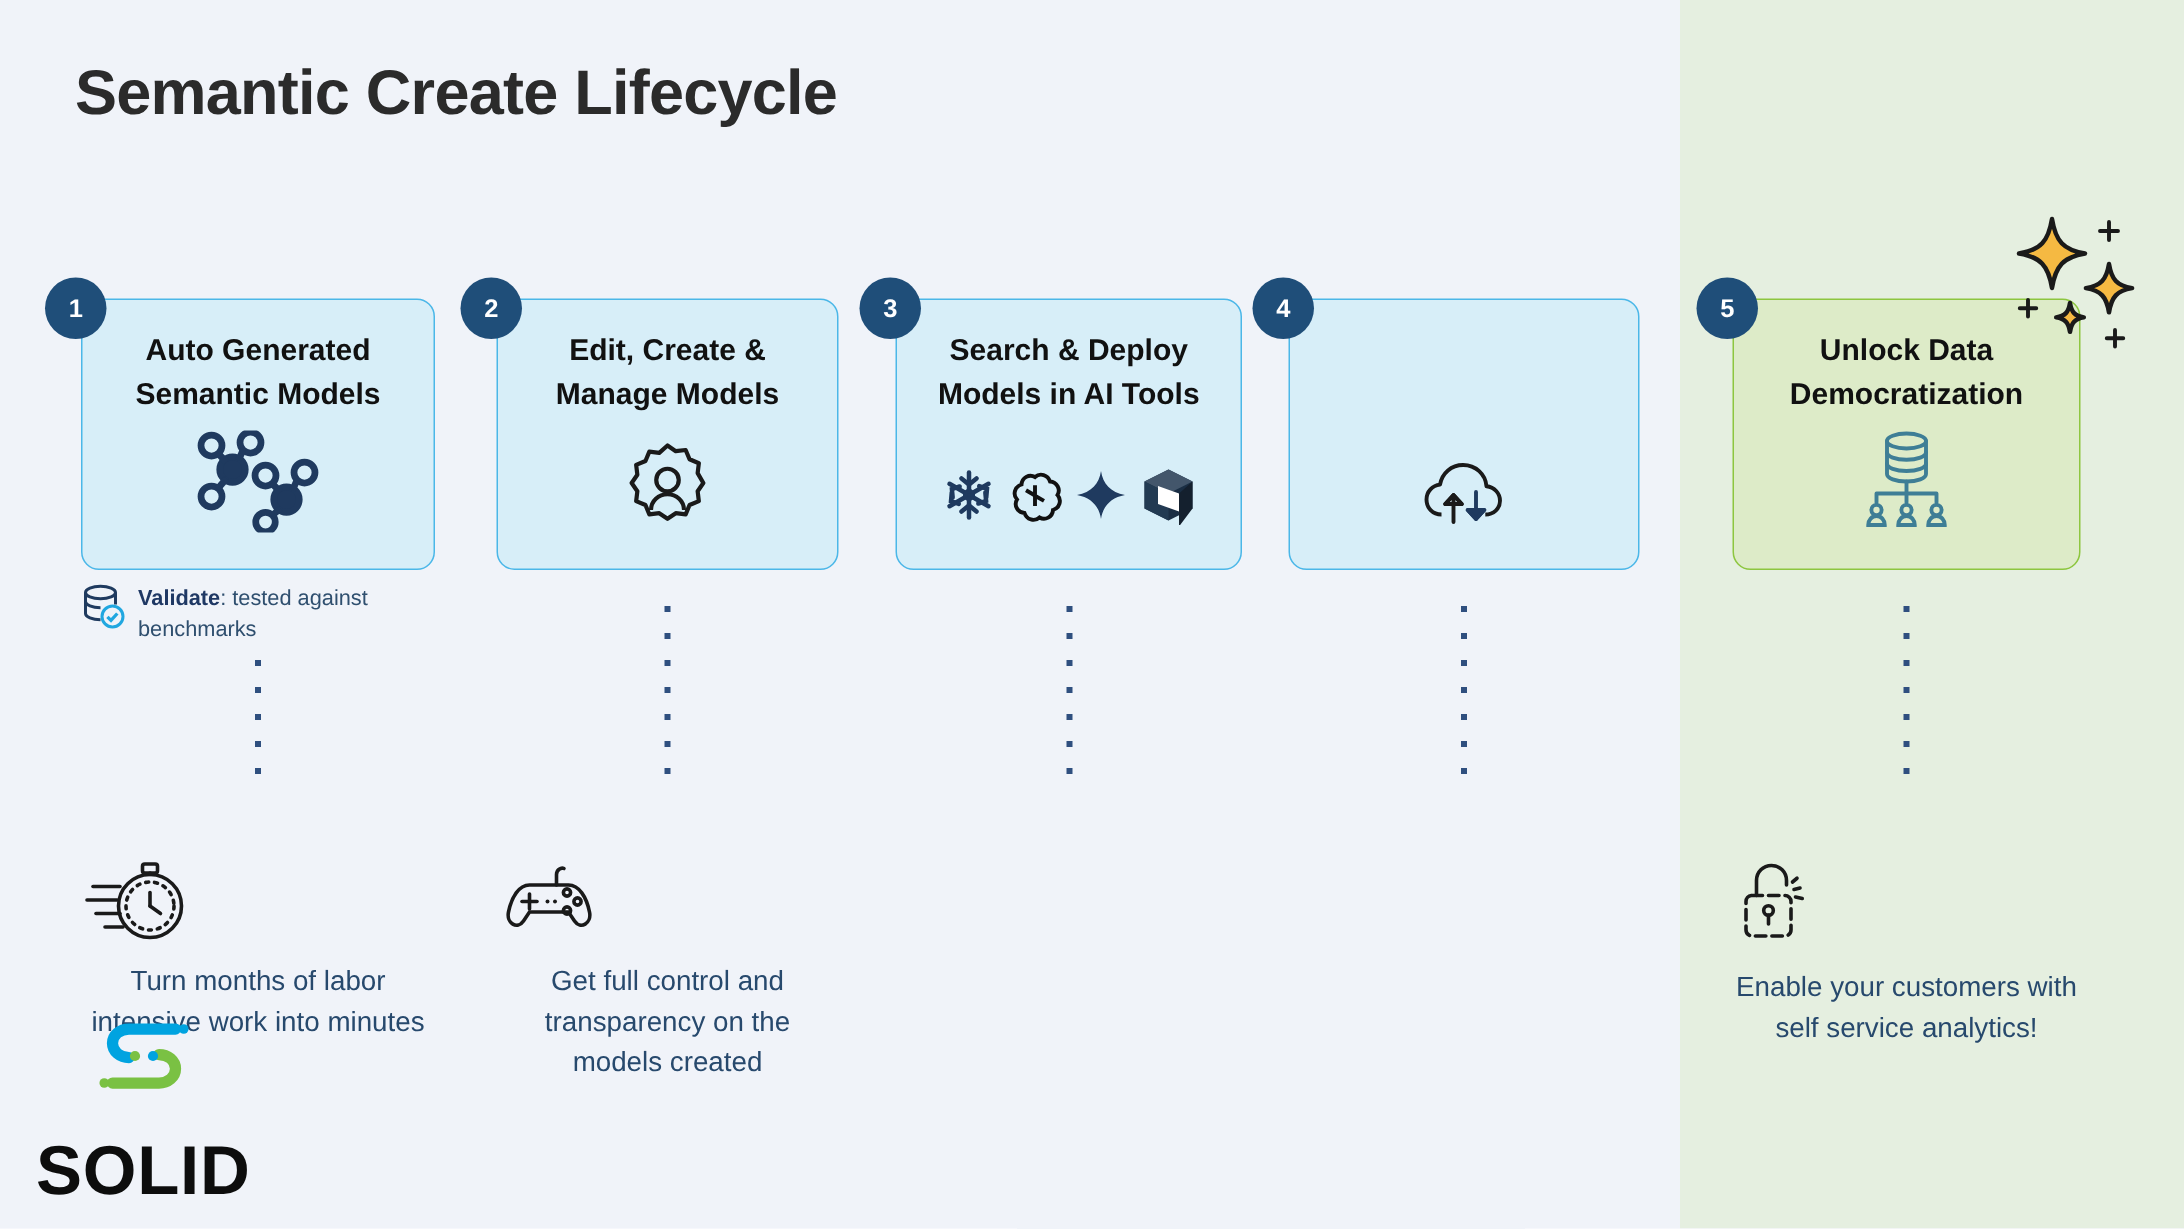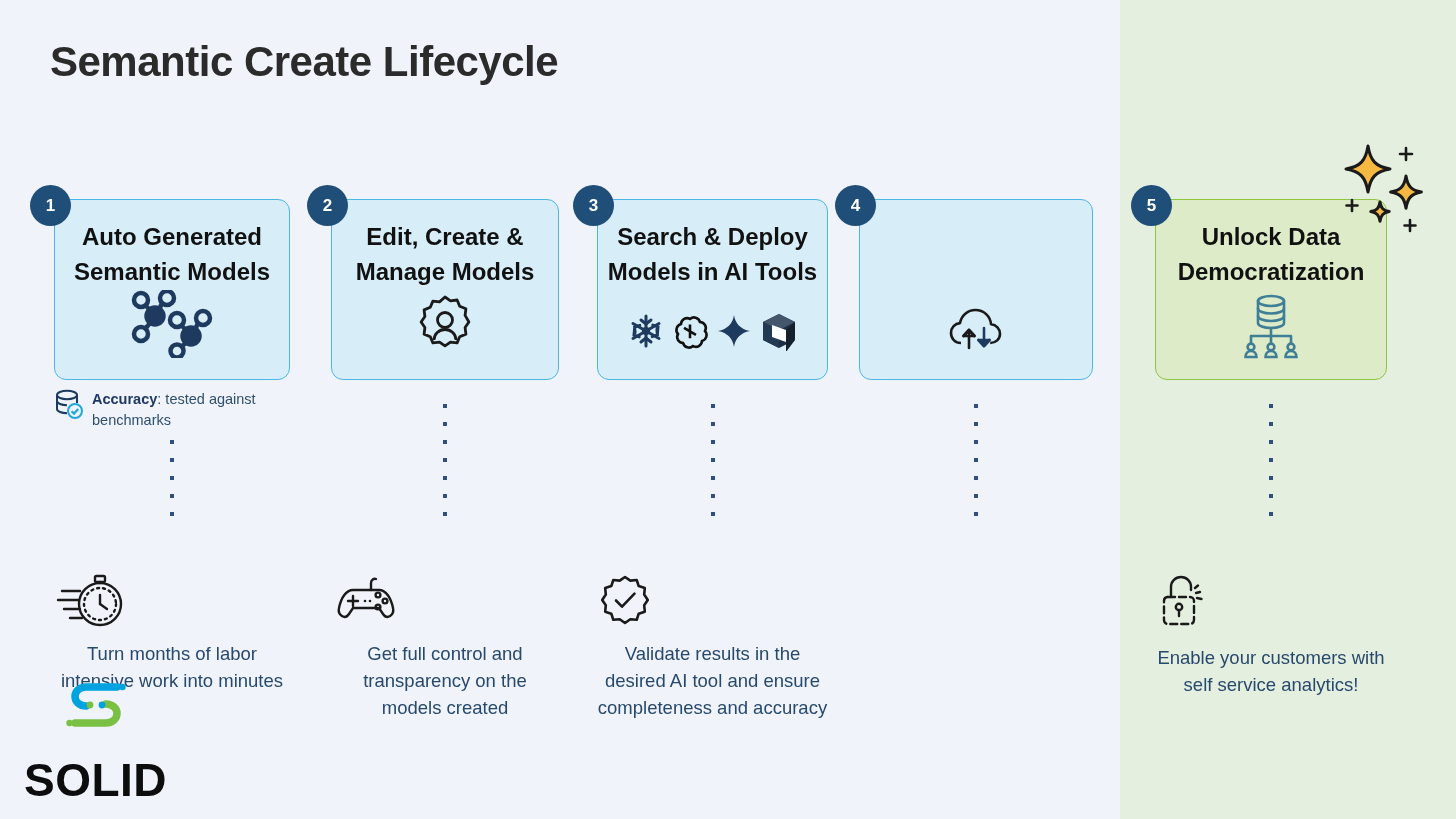--- a/index.html
+++ b/index.html
@@ -56,21 +56,21 @@
     display: flex;
     flex-direction: column;
     align-items: center;
     padding-top: 20px;
   }
   .card.green {
     background: #DDEBC8;
     border: 1.5px solid #8DC63F;
   }
   .card-title {
-    font-size: 24px;
+    font-size: 20px;
     font-weight: bold;
     color: #111111;
     text-align: center;
     line-height: 1.45;
     width: 100%;
     padding: 0 6px;
   }
   .card-icon {
     margin-top: auto;
     margin-bottom: 24px;
@@ -209,21 +209,21 @@
         <svg width="30" height="32" viewBox="0 0 30 32" fill="none" stroke="#1F3A5F" stroke-width="2">
           <ellipse cx="13" cy="7" rx="10" ry="4.2"></ellipse>
           <path d="M3 7v14c0 2.3 4.5 4.2 10 4.2"></path>
           <path d="M23 7v8"></path>
           <path d="M3 13c0 2.3 4.5 4.2 10 4.2"></path>
           <circle cx="21" cy="23" r="7" stroke="#21A7E0"></circle>
           <path d="M17.6 23.2l2.4 2.4 4.2-4.6" stroke="#21A7E0" stroke-width="2.2"></path>
         </svg>
       </span>
       <span class="note-text">
-        <b>Accuracy</b><span>: tested against benchmarks</span>
+        <b>Validate</b><span>: tested against benchmarks</span>
       </span>
     </div>
 
     <div class="dots dots-a"></div>
 
     <div class="bottom">
       <div class="bottom-icon">
         <svg width="76" height="60" viewBox="0 0 76 60" fill="none" stroke="#1A1A1A" stroke-width="2.4" stroke-linecap="round">
           <circle cx="46" cy="33" r="21"></circle>
           <circle cx="46" cy="33" r="16" stroke-dasharray="2 4"></circle>
@@ -314,29 +314,20 @@
             <path d="M20 19v18L4 29V11z" fill="#223A52"></path>
             <path d="M13 14l14 5v12l-14-5z" fill="#FFFFFF"></path>
             <path d="M27 19l9-8v18l-9 12z" fill="#14202E"></path>
           </svg>
         </span>
       </div>
     </div>
 
     <div class="dots dots-b"></div>
 
-    <div class="bottom">
-      <div class="bottom-icon">
-        <svg width="56" height="56" viewBox="0 0 56 56" fill="none" stroke="#1A1A1A" stroke-width="2.6" stroke-linejoin="round" stroke-linecap="round">
-          <path d="M28 4l5.3 3.6 6.4-.6 2 6.1 6.1 2-.6 6.4L50.8 27l-3.6 5.3.6 6.4-6.1 2-2 6.1-6.4-.6L28 50l-5.3-3.8-6.4.6-2-6.1-6.1-2 .6-6.4L5.2 27l3.6-5.5-.6-6.4 6.1-2 2-6.1 6.4.6z"></path>
-          <path d="M19 27.5l6 6.2 12.5-13"></path>
-        </svg>
-      </div>
-      <div class="bottom-text">Validate results in the desired AI tool and ensure completeness and accuracy</div>
-    </div>
   </div>
 
   <div class="col col-3">
     <div class="badge">4</div>
     <div class="card">
       <div class="card-icon">
         <svg width="62" height="52" viewBox="0 0 62 52" fill="none" stroke="#1A1A1A" stroke-width="2.6" stroke-linejoin="round">
           <path d="M16 40c-6 0-10-4.5-10-10 0-5.4 4-9.4 9-9.9C16.4 12.4 22.6 7 30.4 7c8.4 0 15 6.2 15.6 14.2 5.2.5 9 4.6 9 9.6 0 5.3-4.2 9.2-9.8 9.2"></path>
           <path d="M24 45V27m0 0l-5.5 6M24 27l5.5 6" stroke-linecap="round"></path>
           <path d="M39 25v18m0 0l-5.5-6M39 43l5.5-6" stroke-linecap="round" stroke="#1F3A5F" fill="#1F3A5F"></path>

